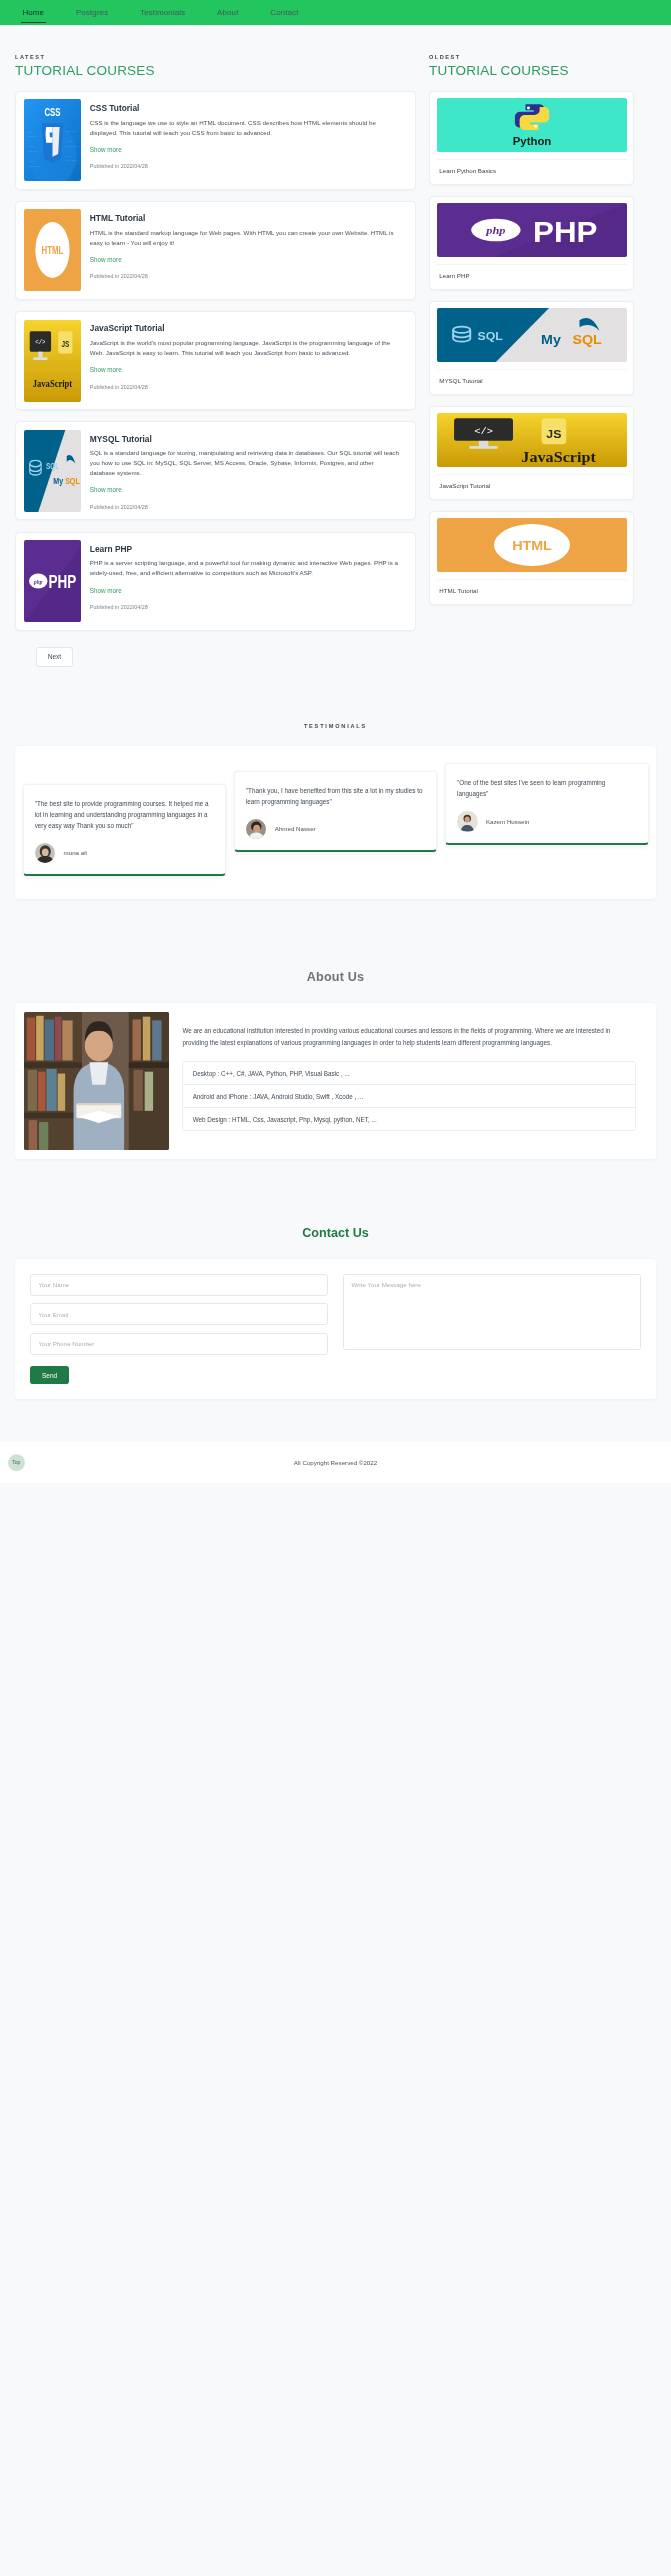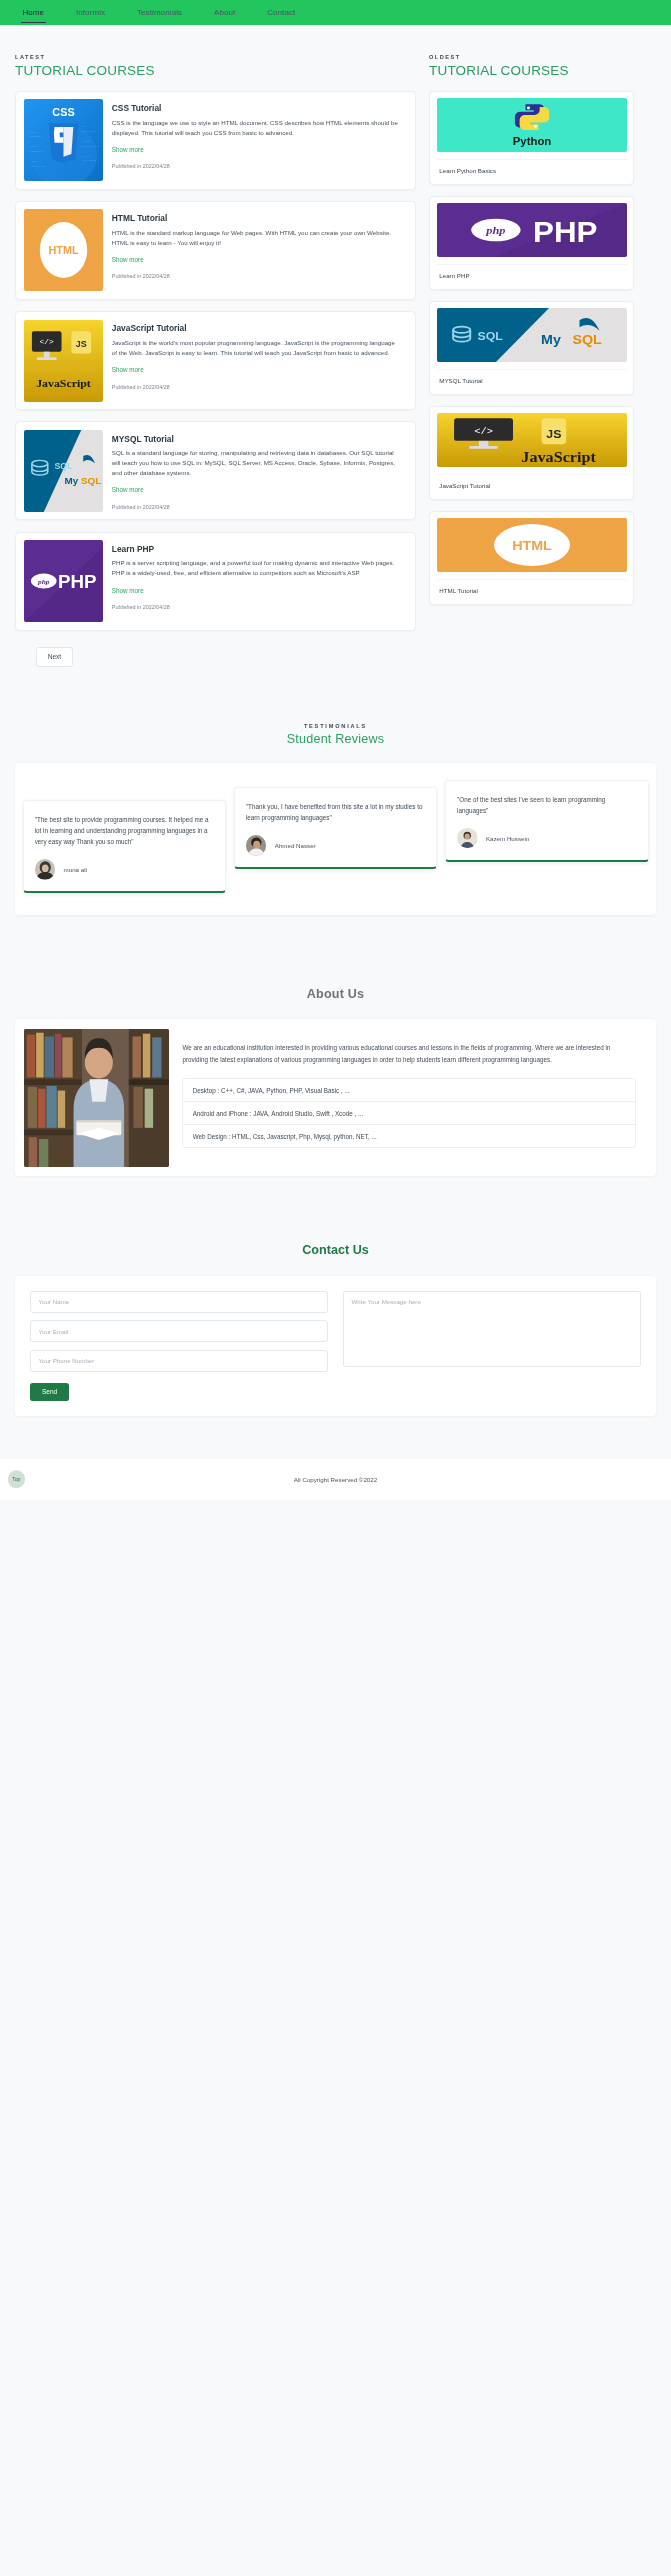--- a/index.html
+++ b/index.html
@@ -64,21 +64,21 @@
   .course-card {
     background: #ffffff;
     border: 0.9px solid #eceff2;
     border-radius: 4.7px;
     display: flex;
     padding: 7.5px;
     margin-bottom: 11.2px;
     box-shadow: 0 0.9px 1.9px rgba(20,30,40,.04);
   }
   .course-thumb {
-    width: 79px;
+    width: 57px;
     height: 82px;
     flex: none;
     border-radius: 1.9px;
     overflow: hidden;
     position: relative;
   }
   .course-body { padding: 3.7px 7.5px 0 9.3px; flex: 1; min-width: 0; }
   .course-title {
     font-size: 8.4px;
     font-weight: bold;
@@ -275,21 +275,21 @@
     align-items: center;
     justify-content: center;
     cursor: pointer;
   }
 </style>
 </head>
 <body>
 
 <nav class="navbar">
   <a class="nav-link active" href="#">Home</a>
-  <a class="nav-link" href="#">Informix</a>
+  <a class="nav-link" href="#">Postgres</a>
   <a class="nav-link" href="#">Testimonials</a>
   <a class="nav-link" href="#">About</a>
   <a class="nav-link" href="#">Contact</a>
 </nav>
 
 <section class="courses-wrap">
 
   <div class="col-latest">
     <div class="eyebrow">LATEST</div>
     <h2 class="sec-title">TUTORIAL COURSES</h2>
@@ -506,21 +506,20 @@
         </svg>
       </div>
       <div class="side-label">HTML Tutorial</div>
     </article>
   </div>
 </section>
 
 <section class="testimonials-section">
   <div class="center-head">
     <div class="eyebrow">TESTIMONIALS</div>
-    <h2 class="sec-title">Student Reviews</h2>
   </div>
 
   <div class="testi-panel">
     <article class="testi-card c1">
       <p class="testi-quote">"The best site to provide programming courses. It helped me a lot in learning and understanding programming languages in a very easy way Thank you so much"</p>
       <div class="testi-person">
         <div class="avatar">
           <svg class="art" viewBox="0 0 22 22">
               <rect width="22" height="22" fill="#c6c0b8"></rect>
           <ellipse cx="11" cy="9" rx="6" ry="6.5" fill="#3a3632"></ellipse>

